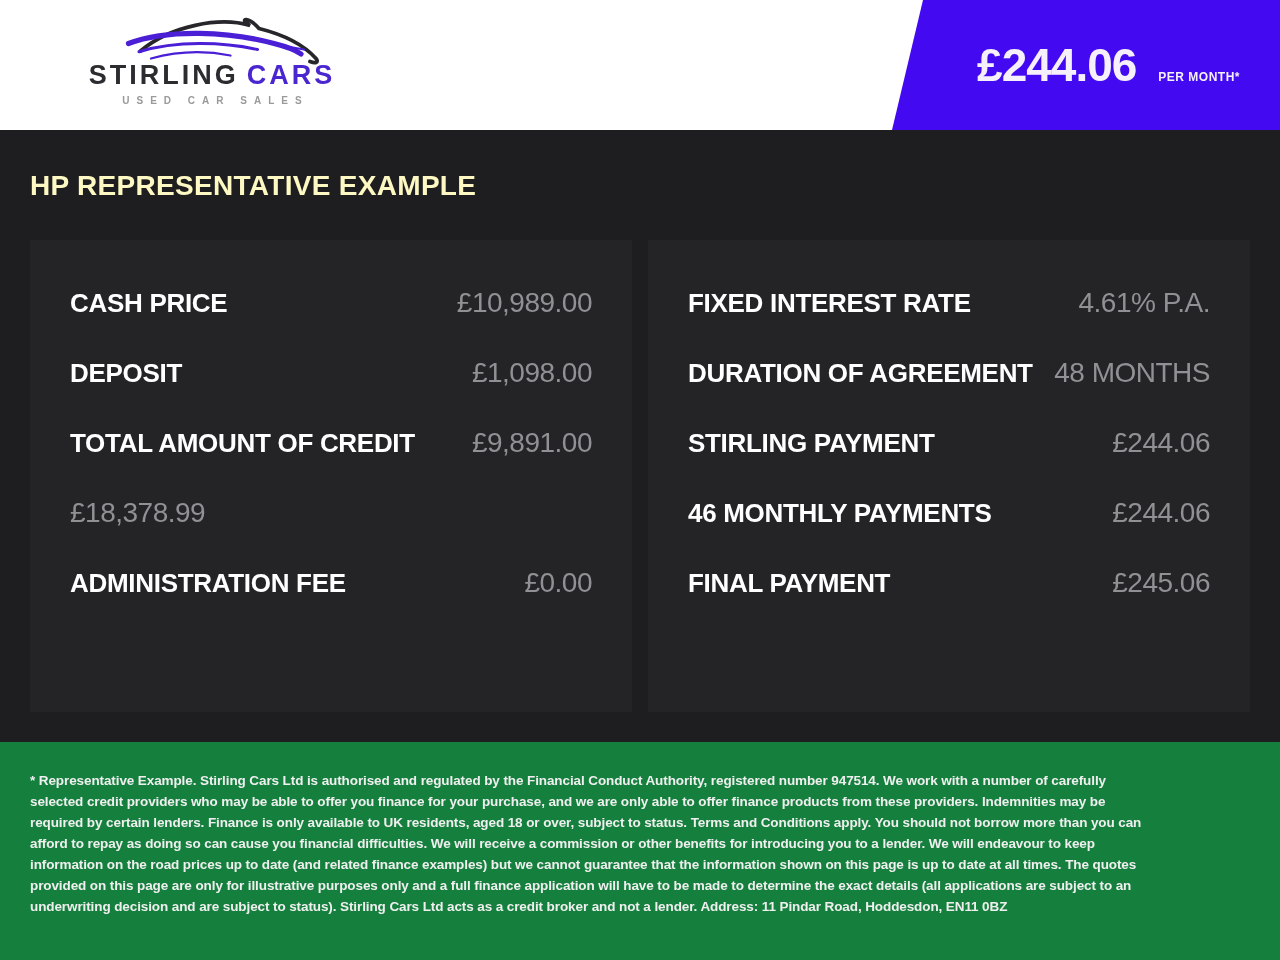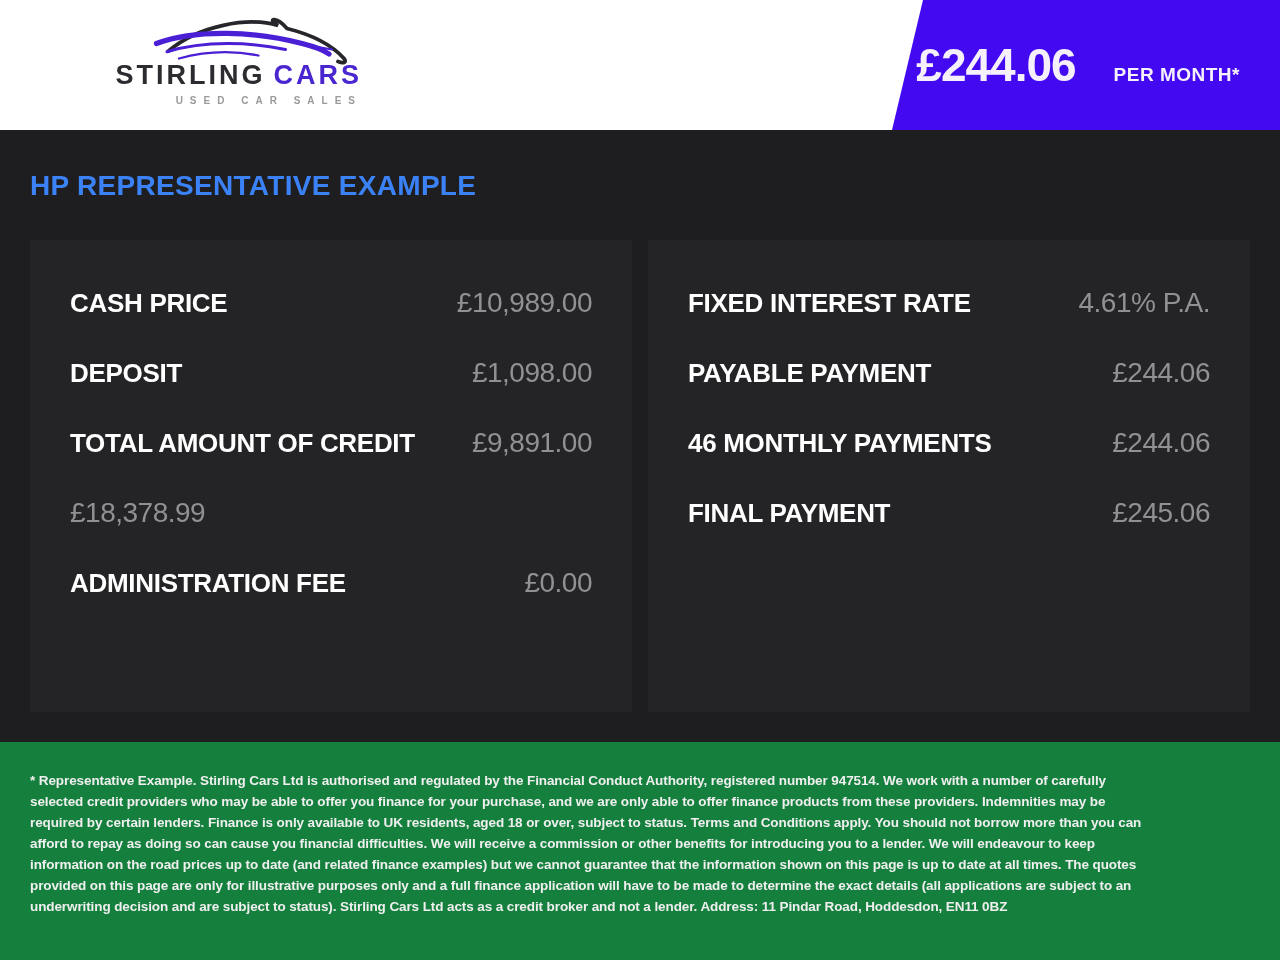--- a/index.html
+++ b/index.html
@@ -6,21 +6,21 @@
   body {
     width:1280px; height:960px; overflow:hidden;
     background:#1e1e20;
     font-family:"Liberation Sans", sans-serif;
   }
 
   
   .header { position:relative; height:130px; background:#ffffff; }
   .logo {
     position:absolute; left:62px; top:12px; width:300px;
-    display:flex; flex-direction:column; align-items:flex-end;
+    display:flex; flex-direction:column; align-items:center;
     cursor:pointer;
   }
   .logo-car { margin-left:34px; }
   .logo-text {
     font-size:27px; font-weight:bold; letter-spacing:3px;
     color:#2b2b30; line-height:1; margin-top:-4px; white-space:nowrap;
   }
   .logo-text .cars-part { color:#4a26d0; margin-left:8px; }
   .logo-tagline {
     font-size:10px; font-weight:bold; letter-spacing:7px;
@@ -29,25 +29,25 @@
 
   .banner {
     position:absolute; top:0; right:0; width:400px; height:130px;
     background:#4309f0;
     clip-path:polygon(43px 0, 100% 0, 100% 100%, 12px 100%);
     display:flex; align-items:center; justify-content:flex-end;
     padding-right:40px; box-sizing:border-box; color:#f5f0fb;
   }
   .banner-inner { display:flex; align-items:baseline; }
   .banner-amount { font-size:46px; font-weight:bold; letter-spacing:-1px; }
-  .banner-period { font-size:19px; font-weight:bold; margin-left:38px; letter-spacing:0.5px; }
+  .banner-period { font-size:12px; font-weight:bold; margin-left:22px; letter-spacing:0.5px; }
 
   
   .page-title {
-    color:#3b82f6; font-size:28px; font-weight:bold;
+    color:#fef9c3; font-size:28px; font-weight:bold;
     margin:0; padding:40px 0 0 30px; line-height:32px; letter-spacing:0.3px;
   }
   .panels { display:flex; gap:16px; margin:38px 30px 0; }
   .panel {
     flex:1; height:472px; background:#242427;
     padding:28px 40px 0; box-sizing:border-box;
   }
   .finance-row {
     height:70px; display:flex; align-items:center;
     justify-content:space-between;
@@ -121,21 +121,25 @@
       <span class="finance-value">£0.00</span>
     </div>
   </div>
 
   <div class="panel">
     <div class="finance-row">
       <span class="finance-label">FIXED INTEREST RATE</span>
       <span class="finance-value">4.61% P.A.</span>
     </div>
     <div class="finance-row">
-      <span class="finance-label">PAYABLE PAYMENT</span>
+      <span class="finance-label">DURATION OF AGREEMENT</span>
+      <span class="finance-value">48 MONTHS</span>
+    </div>
+    <div class="finance-row">
+      <span class="finance-label">STIRLING PAYMENT</span>
       <span class="finance-value">£244.06</span>
     </div>
     <div class="finance-row">
       <span class="finance-label">46 MONTHLY PAYMENTS</span>
       <span class="finance-value">£244.06</span>
     </div>
     <div class="finance-row">
       <span class="finance-label">FINAL PAYMENT</span>
       <span class="finance-value">£245.06</span>
     </div>

